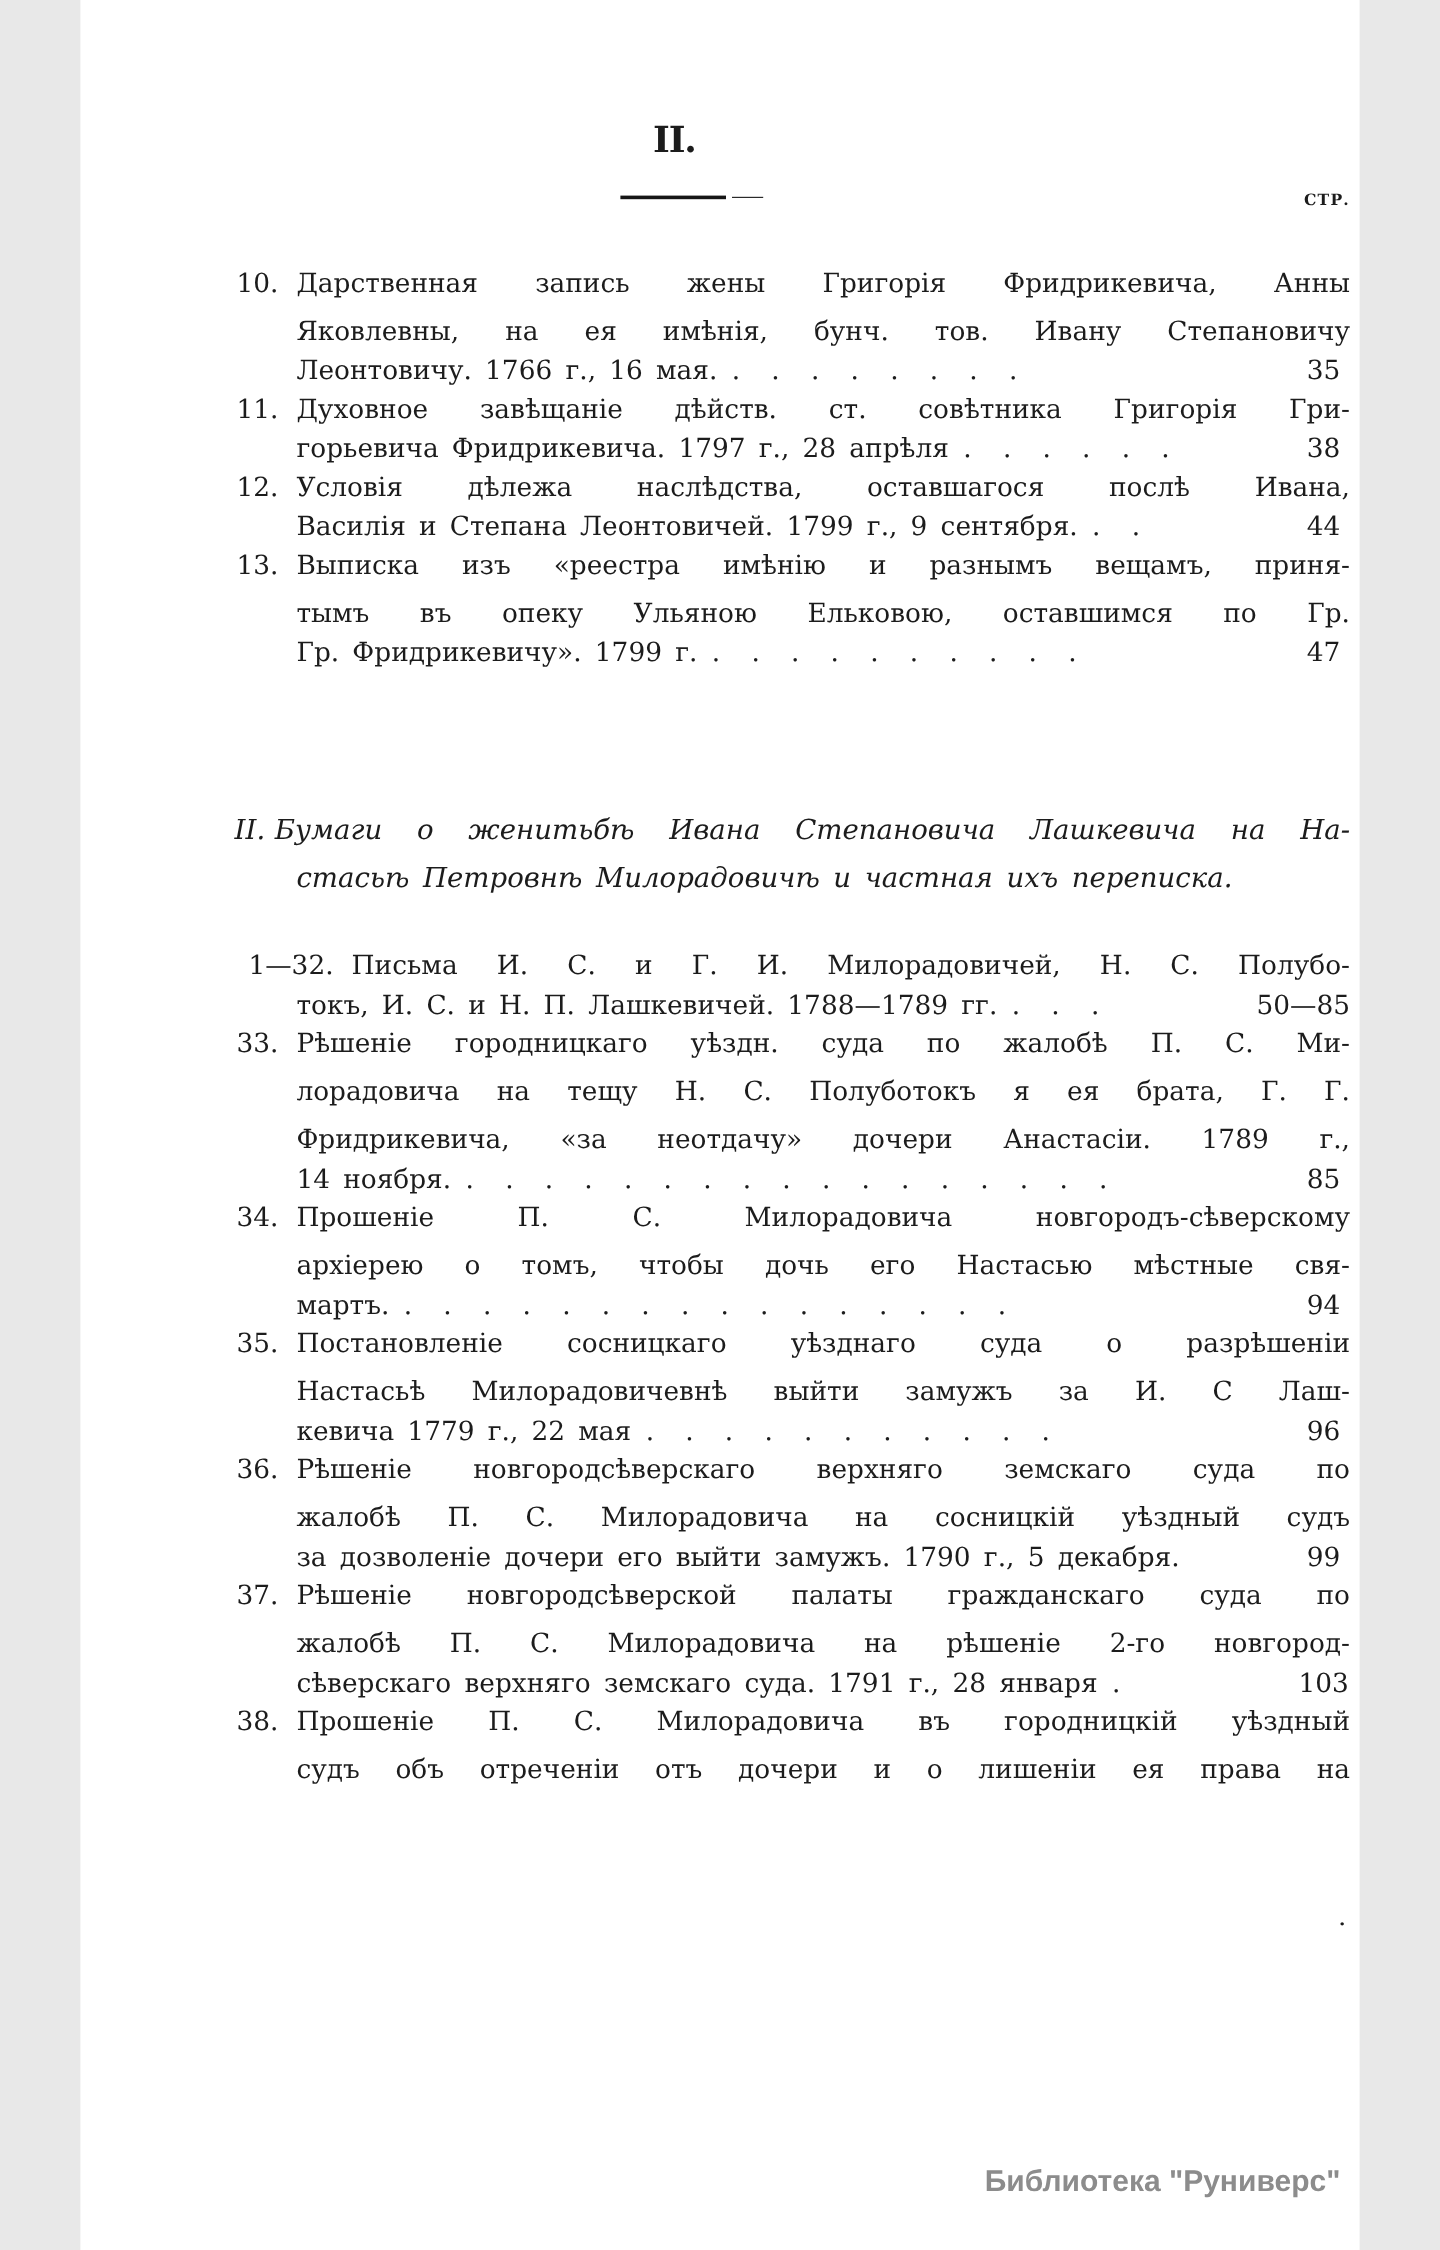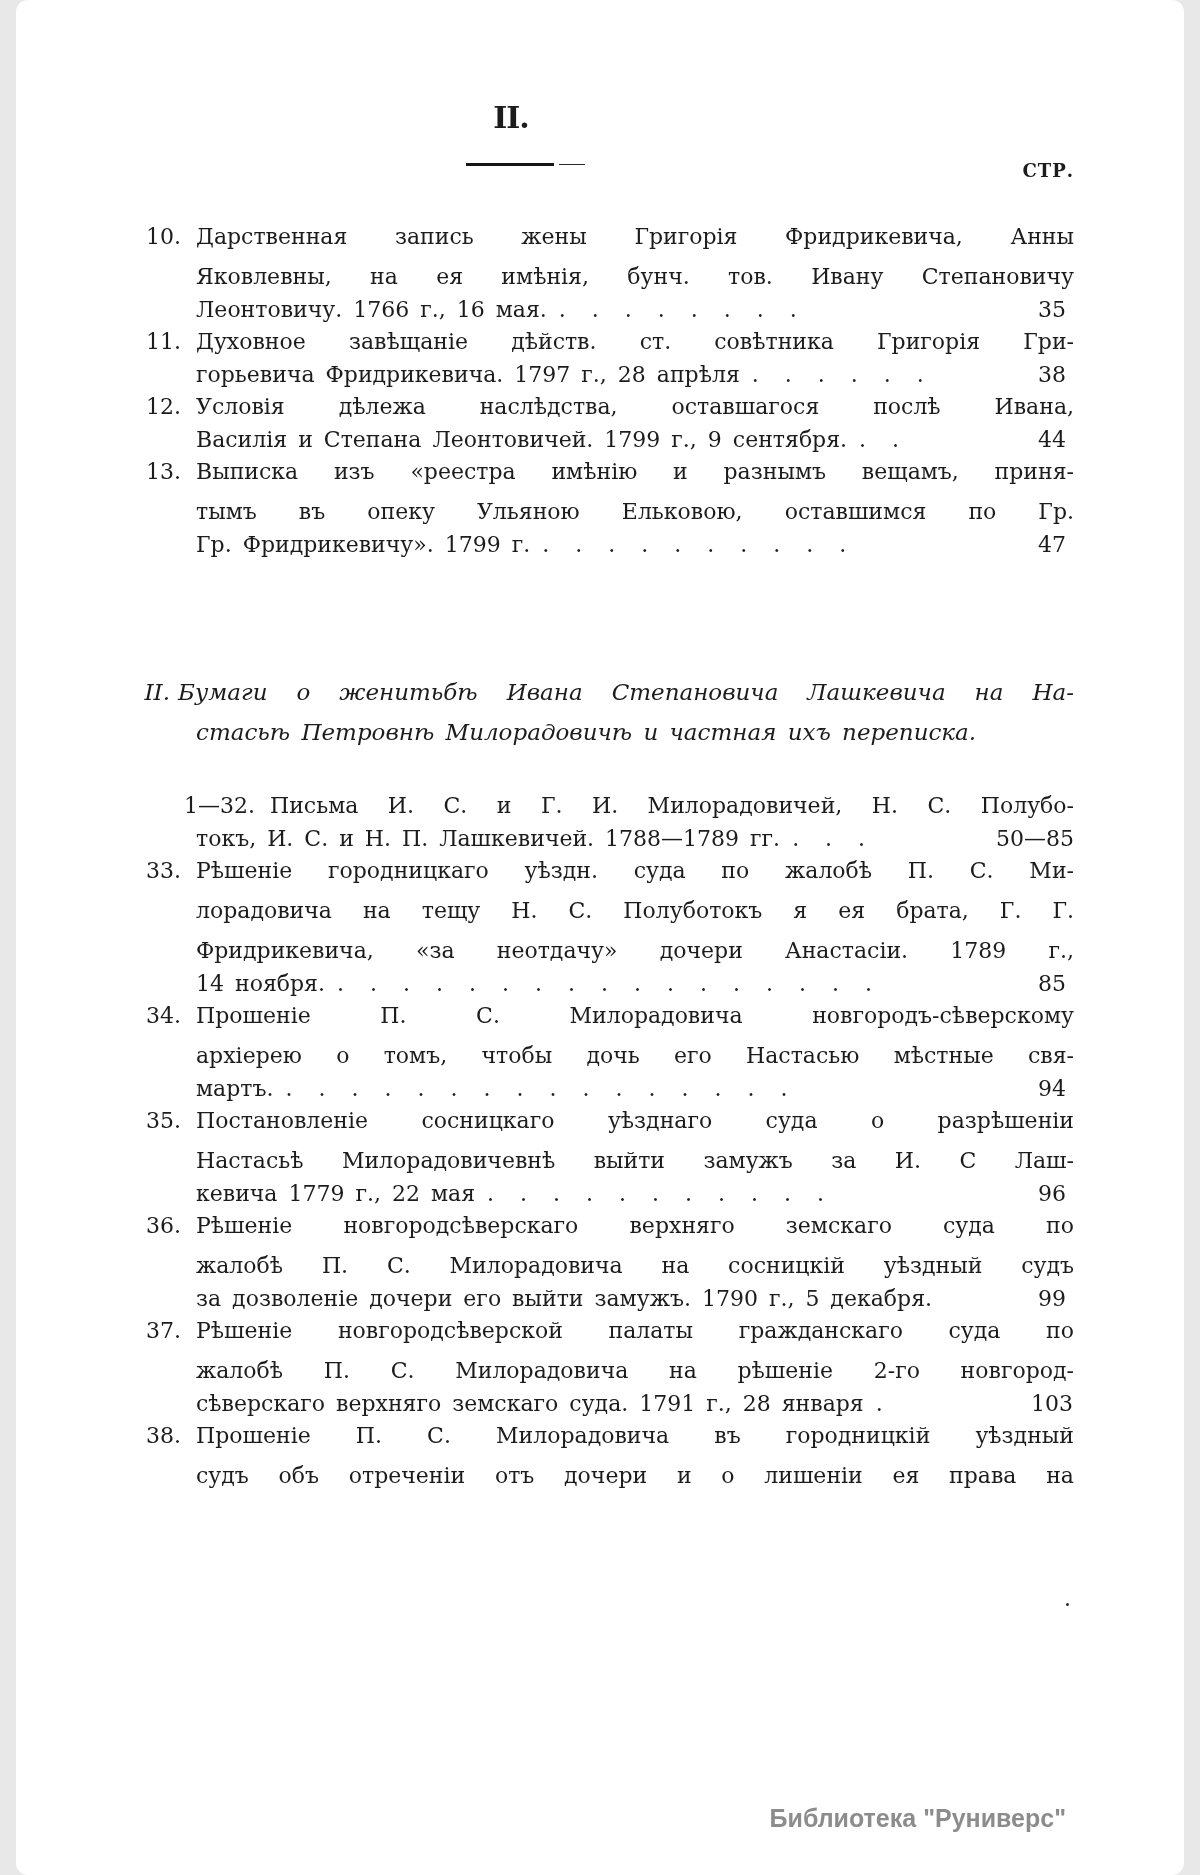--- a/index.html
+++ b/index.html
@@ -1,39 +1,39 @@
 <!DOCTYPE html>
 <html><head>
 <meta charset="utf-8">
 <style>
   html,body { margin:0; padding:0; background:#e8e8e8; }
   .page {
-    position:relative; width:1168px; height:1875px; margin:0 auto;
+    position:relative; width:1066px; height:1875px; margin:0 auto;
     background:#ffffff; overflow:hidden;
-    font-family:"DejaVu Serif", serif; color:#1c1c1c;border-radius:12px;
+    font-family:"DejaVu Serif", serif; color:#1c1c1c;
   }
   .header-numeral {
     position:absolute; top:100px; left:440px; width:110px;
     text-align:center; font-size:30px; font-weight:bold; letter-spacing:-1px;
   }
   .header-rule  { position:absolute; top:163px; left:450px; width:88px; height:3px; background:#161616; }
   .header-rule2 { position:absolute; top:164px; left:543px; width:26px; height:1px; background:#2a2a2a; }
   .str-label {
     position:absolute; top:160px; left:118px; width:940px;
-    text-align:right; font-size:18px; font-weight:bold; letter-spacing:1px;
+    text-align:right; font-size:13px; font-weight:bold; letter-spacing:1px;
   }
   .toc-block { position:absolute; left:118px; width:940px; font-size:22px; word-spacing:4px; }
   #group1 { top:217px; }
   #section { top:672px; font-style:italic; font-size:23px; }
   #group2 { top:786px; }
   .line { height:40px; line-height:40px; padding-left:62px; overflow:hidden; }
   .just { text-align:justify; text-align-last:justify; }
   .flexline { display:flex; padding-left:0;align-items:center; }
   .num { flex:none; width:47px; text-align:right; margin-right:15px; white-space:nowrap; }
-  .num.indent { width:auto; min-width:47px; margin-left:50px; }
+  .num.indent { width:auto; min-width:47px; margin-left:22px; }
   .txt { flex:1; text-align:justify; text-align-last:justify; }
   .lastline { display:flex; padding-left:62px; }
   .lt { flex:none; white-space:nowrap; }
   .leader { flex:1; overflow:hidden; white-space:nowrap; letter-spacing:26px; padding-left:12px; }
   .pg { flex:none; text-align:center; white-space:nowrap; padding-left:6px; min-width:44px; }
   .sec-num { width:36px; margin-right:8px; }
   .sec-line2 { position:relative; }
   .stray-dot { position:absolute; left:930px; top:806px; font-size:22px; }
   .footer {
     position:absolute; top:1804px; left:118px; width:932px; text-align:right;

